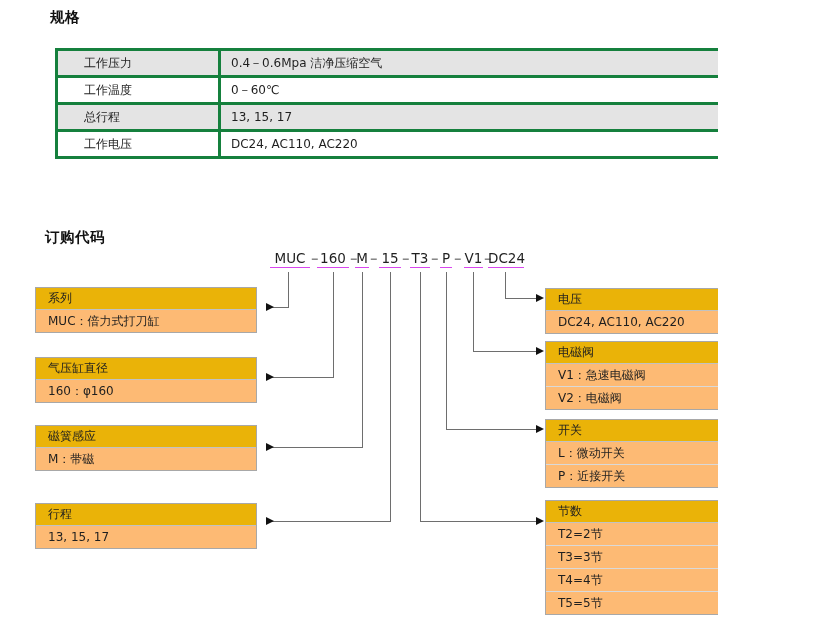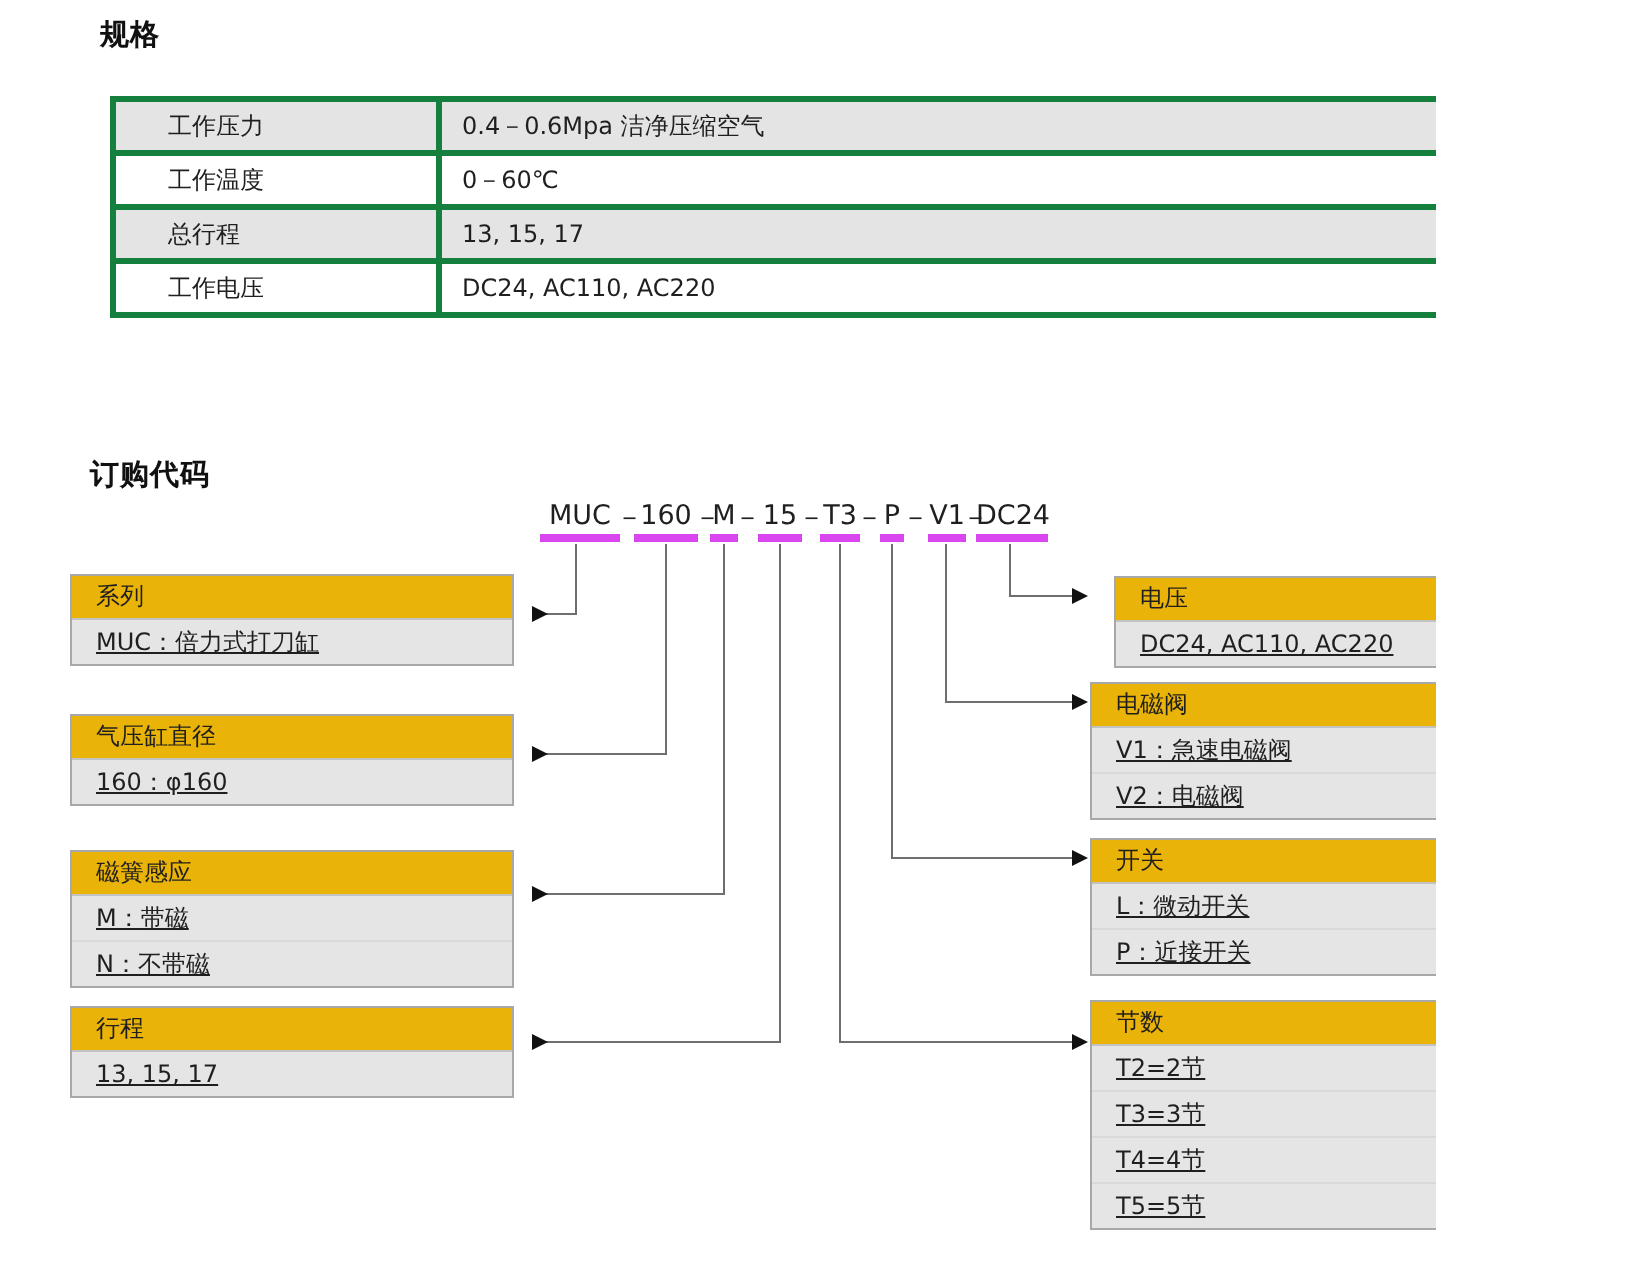--- a/index.html
+++ b/index.html
@@ -67,21 +67,21 @@
     height: 22px;
     pointer-events: none;
   }
   .code-token {
     position: absolute;
     top: 0;
     font-size: 13.5px;
     color: #1f1f1f;
     white-space: nowrap;
     text-align: center;
-    border-bottom: 4px solid #d946ef;
+    border-bottom: 1px solid #d946ef;
     padding-bottom: 1px;
   }
   .code-dash {
     position: absolute;
     top: 0;
     font-size: 13.5px;
     color: #1f1f1f;
     white-space: nowrap;
   }
 
@@ -108,29 +108,28 @@
     background: #eab308;
     font-size: 12px;
     color: #1f1f1f;
     height: 21px;
     line-height: 21px;
     padding-left: 12px;
     border-bottom: 1px solid #c2c2c2;
     white-space: nowrap;
   }
   .legend-row {
-    background: #e5e5e5;
+    background: #fdba74;
     font-size: 12px;
     color: #1f1f1f;
     height: 22px;
     line-height: 22px;
     padding-left: 12px;
     border-bottom: 1px solid #d9d9d9;
     white-space: nowrap;
-    text-decoration: underline;
   }
   .legend-row:last-child { border-bottom: none; }
 </style>
 </head>
 <body>
 
 <div id="page">
 
   <div class="section-title" id="spec-title">规格</div>
 
@@ -218,30 +217,29 @@
         <div class="legend-head">系列</div>
         <div class="legend-row">MUC：倍力式打刀缸</div>
       </div>
       <div class="legend-box" style="top: 357px; left: 35px;">
         <div class="legend-head">气压缸直径</div>
         <div class="legend-row">160：φ160</div>
       </div>
       <div class="legend-box" style="top: 425px; left: 35px;">
         <div class="legend-head">磁簧感应</div>
         <div class="legend-row">M：带磁</div>
-        <div class="legend-row">N：不带磁</div>
       </div>
       <div class="legend-box" style="top: 503px; left: 35px;">
         <div class="legend-head">行程</div>
         <div class="legend-row">13, 15,  17</div>
       </div>
     </div>
 
   <div id="right-boxes">
-      <div class="legend-box right" style="top: 288px; left: 545px; margin-left: 12px;">
+      <div class="legend-box right" style="top: 288px; left: 545px;">
         <div class="legend-head">电压</div>
         <div class="legend-row">DC24, AC110, AC220</div>
       </div>
       <div class="legend-box right" style="top: 341px; left: 545px;">
         <div class="legend-head">电磁阀</div>
         <div class="legend-row">V1：急速电磁阀</div>
         <div class="legend-row">V2：电磁阀</div>
       </div>
       <div class="legend-box right" style="top: 419px; left: 545px;">
         <div class="legend-head">开关</div>

